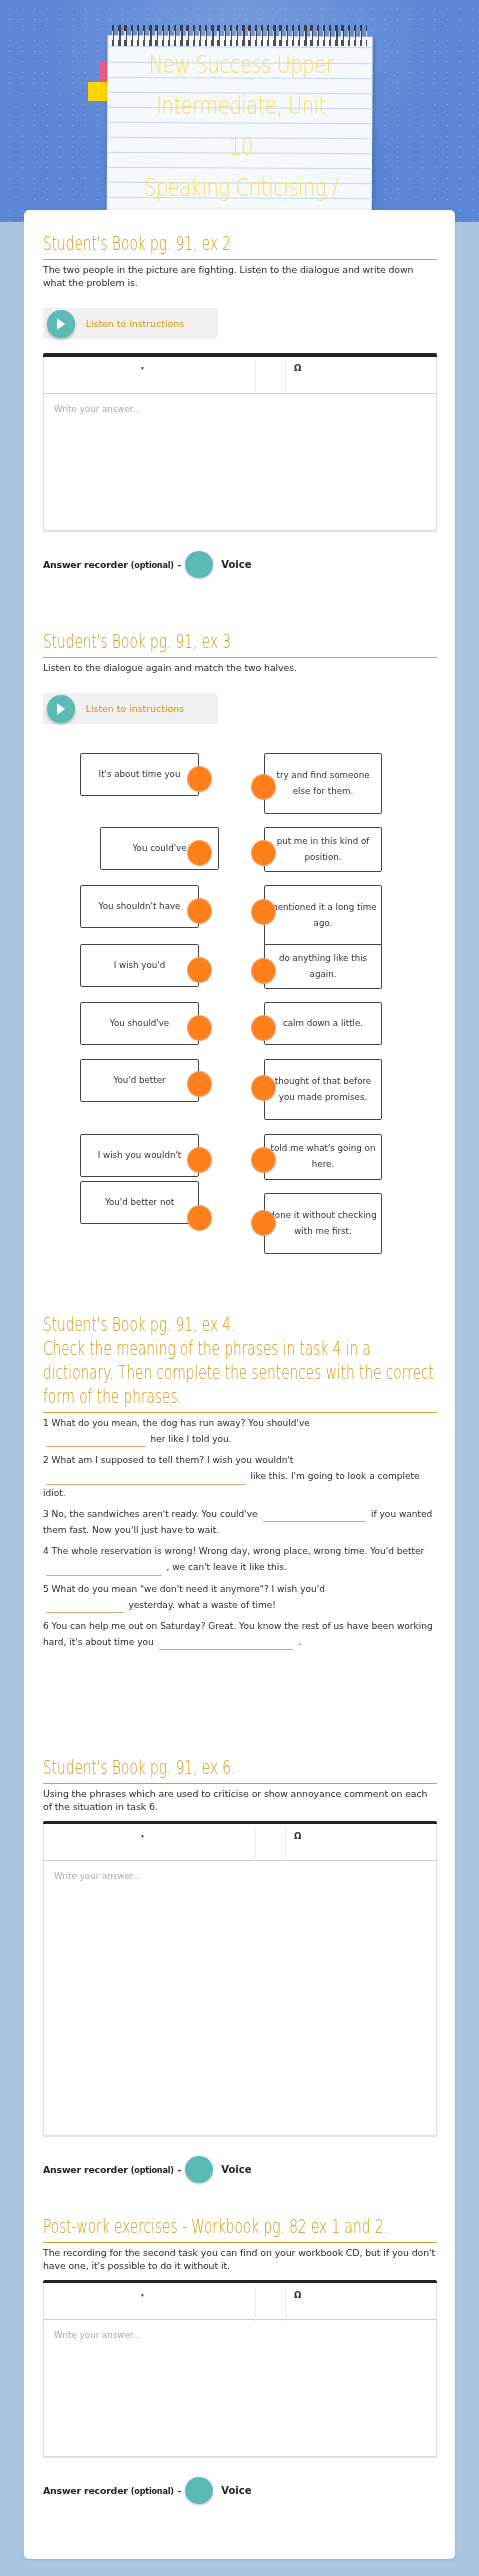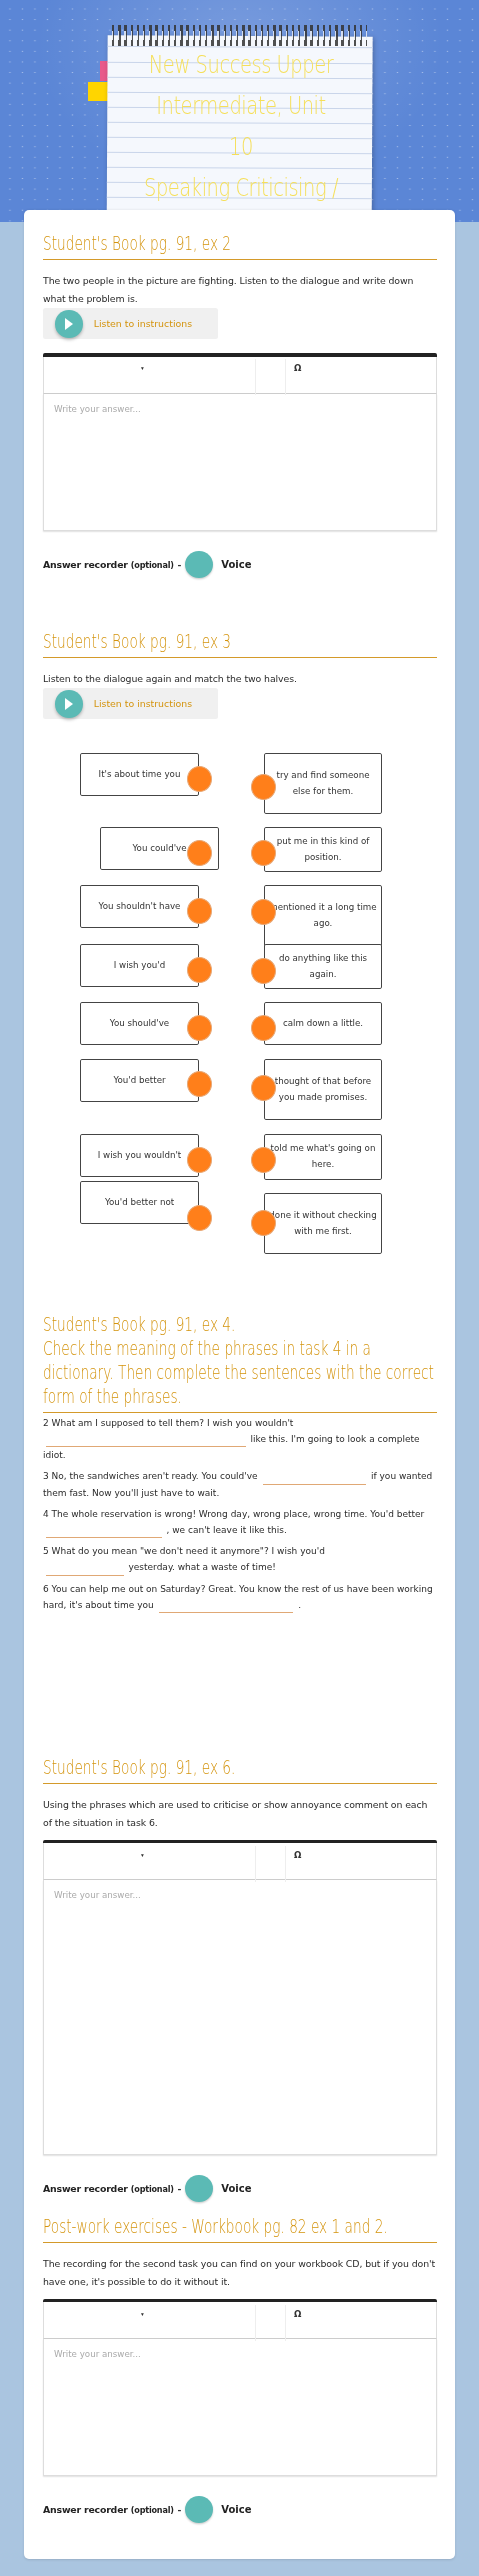--- a/index.html
+++ b/index.html
@@ -71,26 +71,26 @@
     color: #d4940e;
     line-height: 24px;
     transform: scaleX(0.72);
     transform-origin: left top;
     width: 547px;
     white-space: nowrap;
   }
   .sec-title.multi { white-space: normal; font-size: 19px; line-height: 24px; }
   .sec-rule { height: 0.6px; background: #d49a2a; margin-top: 3.7px; width: 394px; }
   .sec-text {
-    font-size: 9.4px; line-height: 18px; color: #2b2b2b; margin-top: 13px;
+    font-size: 9.4px; line-height: 13px; color: #2b2b2b; margin-top: 4px;
     letter-spacing: -0.1px;
   }
   .listen-btn {
-    width: 175px; height: 31px; background: #f0f0f0; border-radius: 2.5px;
-    display: flex; align-items: center; padding-left: 12px;
+    margin-top: 19px; width: 175px; height: 31px; background: #f0f0f0; border-radius: 2.5px;
+    display: flex; align-items: center; padding-left: 4px;
   }
   .play-circle {
     width: 27.5px; height: 27.5px; border-radius: 50%; background: #5bbab5;
     box-shadow: 0 1.9px 3.1px rgba(0,0,0,0.25);
     position: relative; flex: none;
   }
   .play-circle::after {
     content: ""; position: absolute; left: 10px; top: 7.5px;
     border-left: 8.7px solid #fff; border-top: 6.2px solid transparent; border-bottom: 6.2px solid transparent;
   }
@@ -239,20 +239,21 @@
 
   <div class="section" style="top:1090px;margin-top:12px;">
     <h2 class="sec-title multi">
       <span>Student's Book pg. 91, ex 4.</span><br>
       <span>Check the meaning of the phrases in task 4 in a</span><br>
       <span>dictionary. Then complete the sentences with the correct</span><br>
       <span>form of the phrases.</span>
     </h2>
     <div class="sec-rule"></div>
     <div class="fill">
+      <p><span>1 What do you mean, the dog has run away? You should've</span><br><span class="gap" style="width:100px;"></span><span>her like I told you.</span></p>
       <p><span>2 What am I supposed to tell them? I wish you wouldn't</span><br><span class="gap" style="width:200px;"></span><span>like this. I'm going to look a complete idiot.</span></p>
       <p><span>3 No, the sandwiches aren't ready. You could've</span> <span class="gap" style="width:103px;"></span><span>if you wanted them fast. Now you'll just have to wait.</span></p>
       <p><span>4 The whole reservation is wrong! Wrong day, wrong place, wrong time. You'd better</span> <span class="gap" style="width:116px;"></span><span>, we can't leave it like this.</span></p>
       <p><span>5 What do you mean "we don't need it anymore"? I wish you'd</span><br><span class="gap" style="width:78px;"></span><span>yesterday. what a waste of time!</span></p>
       <p><span>6 You can help me out on Saturday? Great. You know the rest of us have been working hard, it's about time you</span> <span class="gap" style="width:134px;"></span><span>.</span></p>
     </div>
   </div>
 
   <div class="section" style="top:1545px;">
     <h2 class="sec-title">Student's Book pg. 91,  ex 6.</h2>

